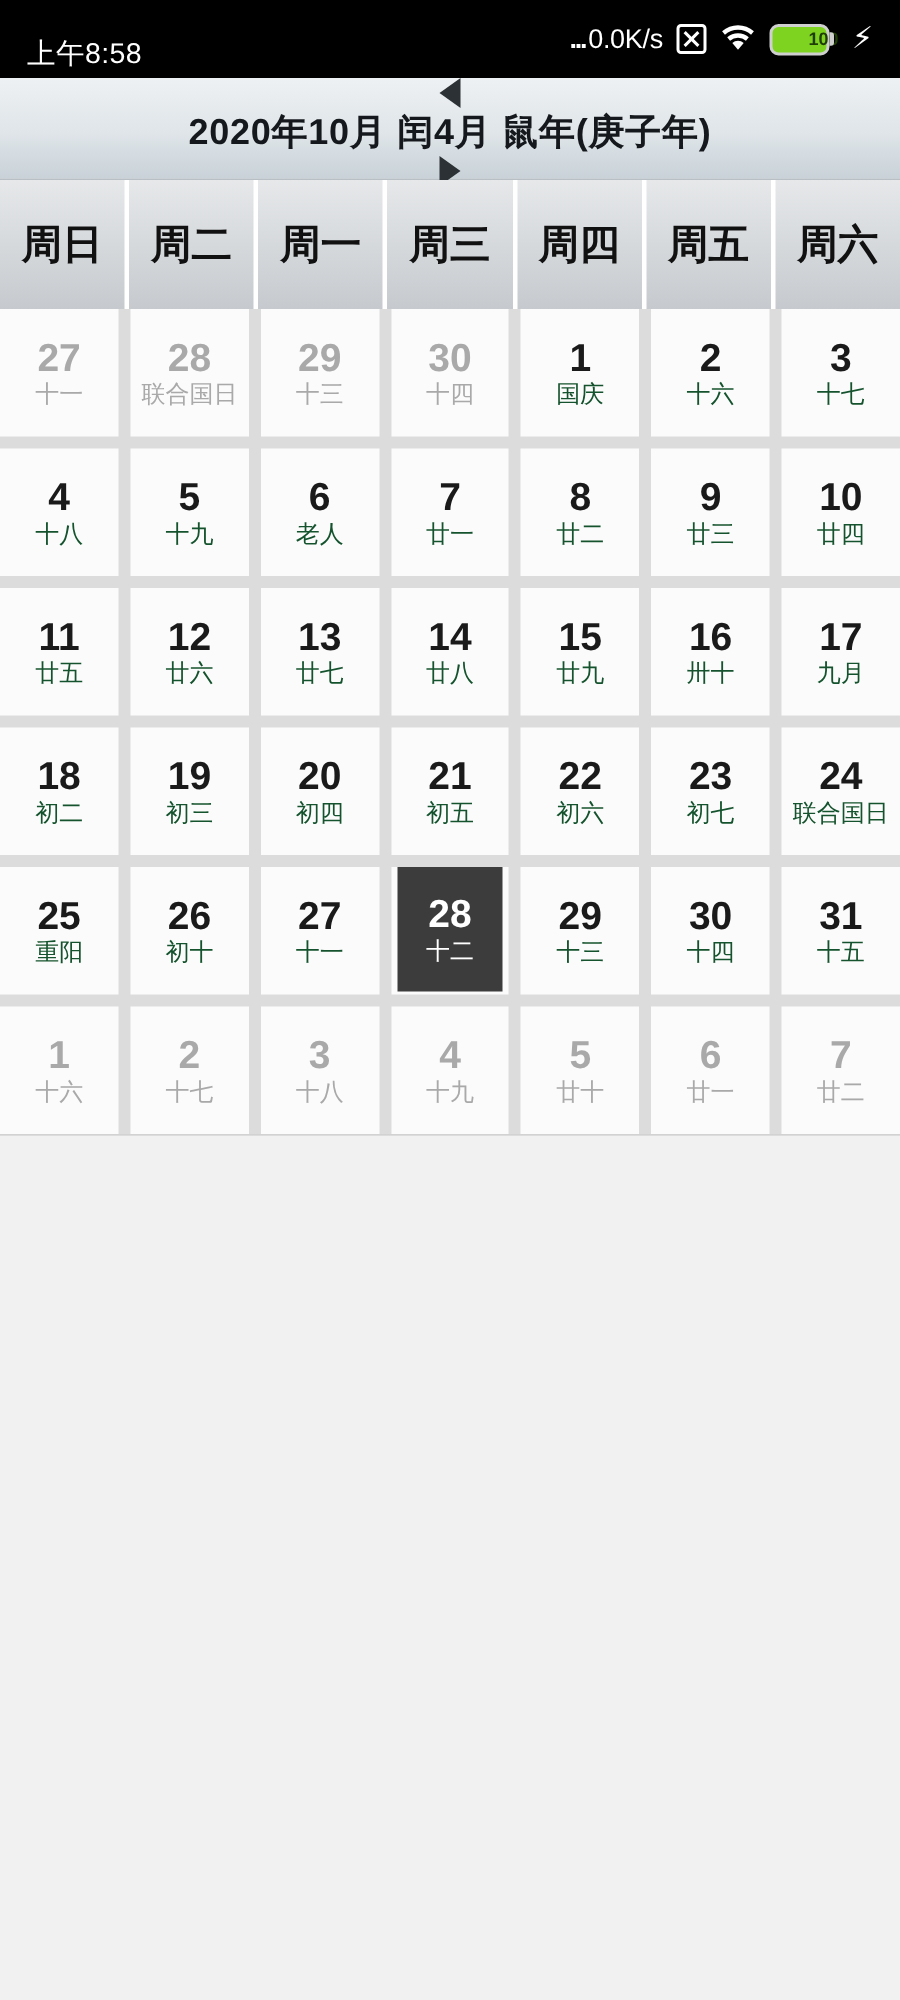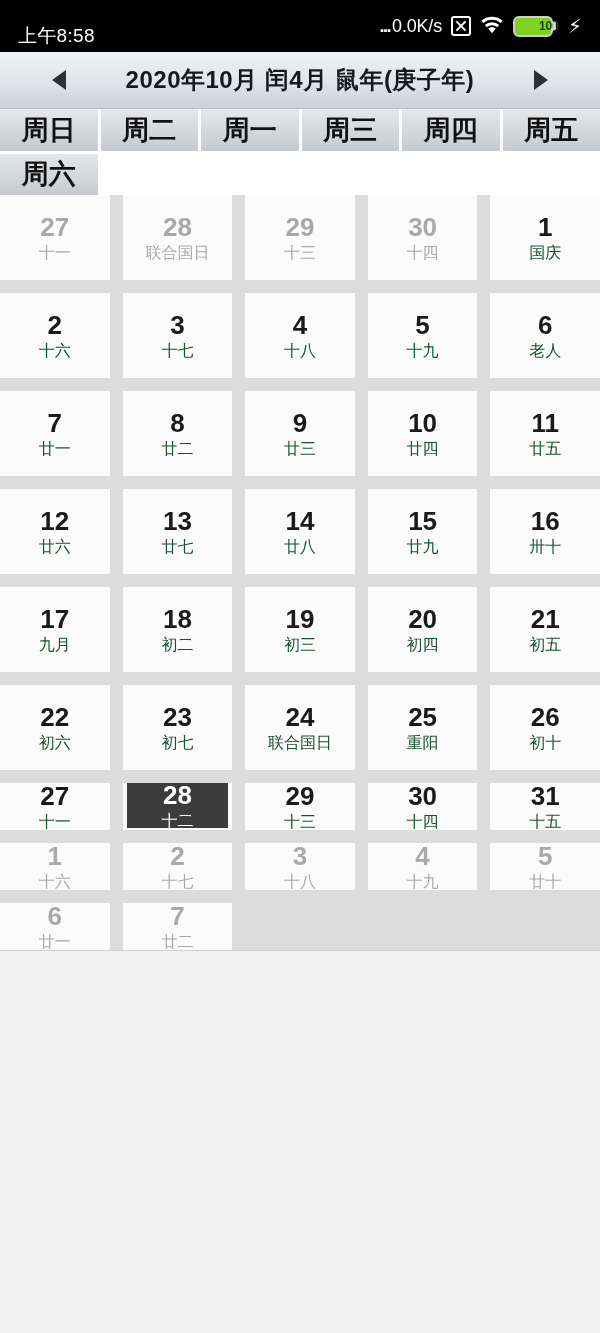--- a/index.html
+++ b/index.html
@@ -48,61 +48,62 @@
   .battery::after {
     content:""; position:absolute; right:-5px; top:50%;
     transform: translateY(-50%);
     width: 3px; height: 9px; background:#cfcfcf; border-radius: 0 2px 2px 0;
   }
   .battery-text { font-size: 12px; color:#1f3d05; font-weight: bold; margin-left: 32px; }
   .bolt { font-size: 20px; line-height: 1; margin-left:6px; }
 
   
   .month-bar {
-    height: 57px; width: 100%;
+    height: 68px; width: 100%;
     background: linear-gradient(to bottom, #eef1f3 0%, #dfe5e9 55%, #c9d2d8 100%);
     display: flex; align-items: center; justify-content: space-between;
     padding: 0 52px;
     border-bottom: 1px solid #b8c0c6;
+    flex-direction: column;
   }
   .nav-arrow {
     width: 0; height: 0;
     border-top: 10px solid transparent;
     border-bottom: 10px solid transparent;
     cursor: pointer;
   }
   .nav-prev { border-right: 14px solid #2c3136; }
   .nav-next { border-left: 14px solid #2c3136; }
   .month-title {
     font-size: 24px; font-weight: bold; color: #15191d;
     letter-spacing: .5px; white-space: nowrap;
   }
 
   
   .weekdays {
     display: grid;
-    grid-template-columns: repeat(6, 1fr);
+    grid-template-columns: repeat(7, 1fr);
     height: 86px;
     background: #ffffff;
     gap: 3px;
     padding: 0;
   }
   .weekday {
     background: linear-gradient(to bottom, #e6e8ea 0%, #d6d9dc 50%, #c6cace 100%);
     display: flex; align-items: center; justify-content: center;
     font-size: 27px; font-weight: bold; color: #111;
   }
 
   
   .grid {
     display: grid;
-    grid-template-columns: repeat(5, 1fr);
+    grid-template-columns: repeat(7, 1fr);
     grid-template-rows: repeat(6, 85px);
     background: #dcdcdc;
-    gap: 13px;
+    gap: 8px;
     border-bottom: 1px solid #d2d2d2;
   }
   .cell {
     background: #fbfbfb;
     display: flex; flex-direction: column;
     align-items: center; justify-content: center;
     gap: 5px;
     position: relative;
   }
   .cell .num {

